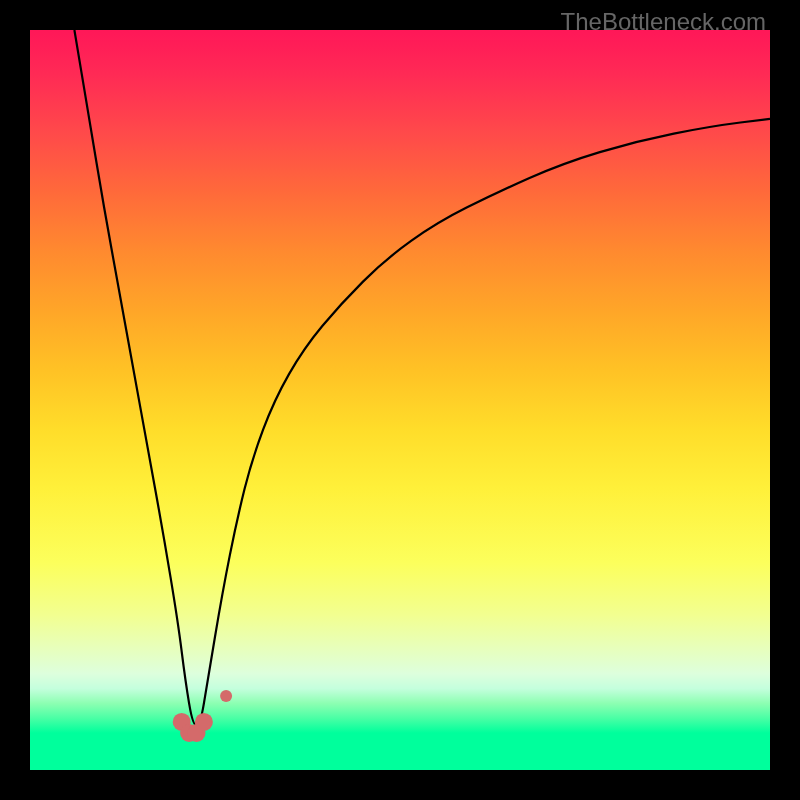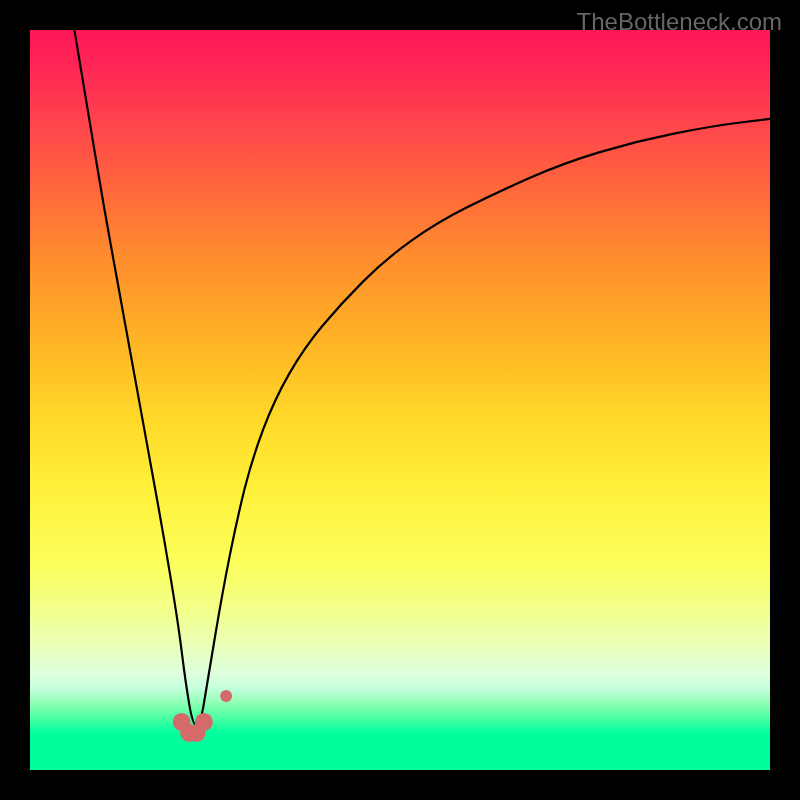--- a/index.html
+++ b/index.html
@@ -9,21 +9,21 @@
     }
     body {
       width: 800px;
       height: 800px;
       background: #000;
       position: relative;
     }
     .watermark {
       position: absolute;
       top: 8px;
-      right: 18px;
+      right: 34px;
       color: #666;
       font-family: Arial, sans-serif;
       font-size: 24px;
       font-weight: 500;
       z-index: 10;
     }
     .plot-area {
       position: absolute;
       left: 30px;
       top: 30px;

